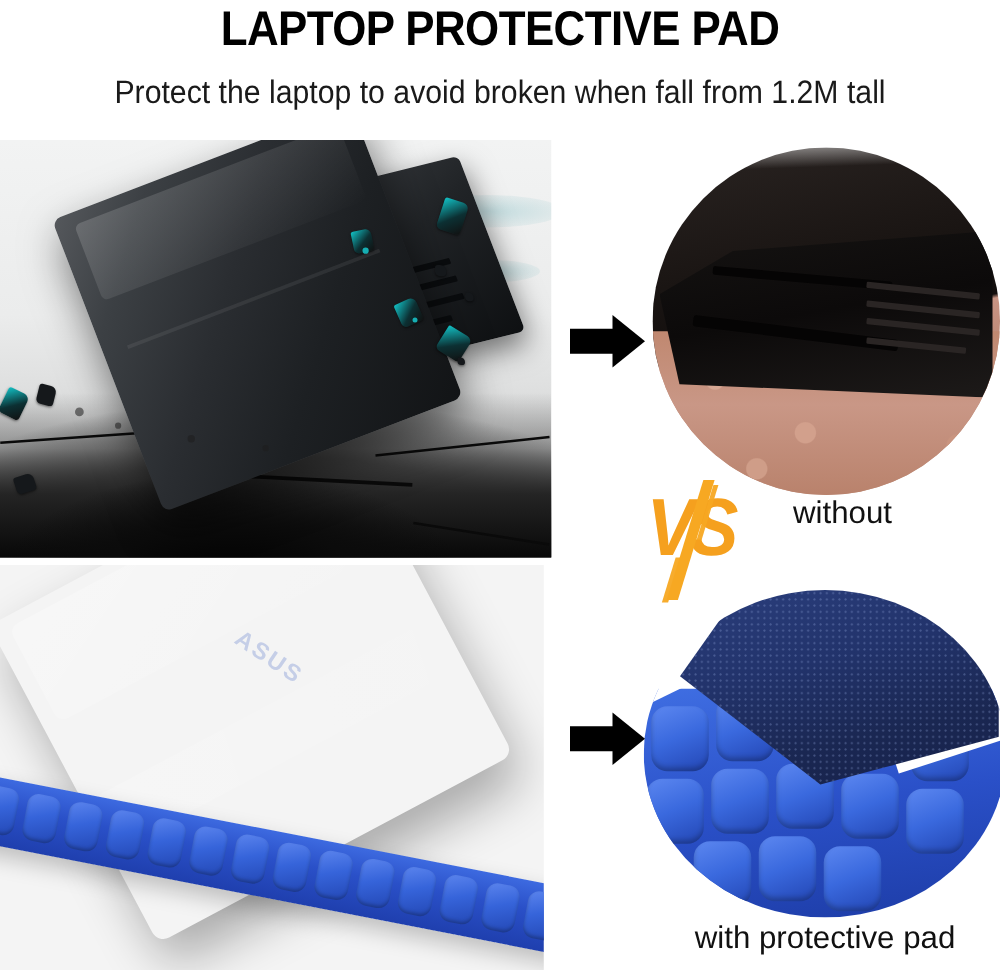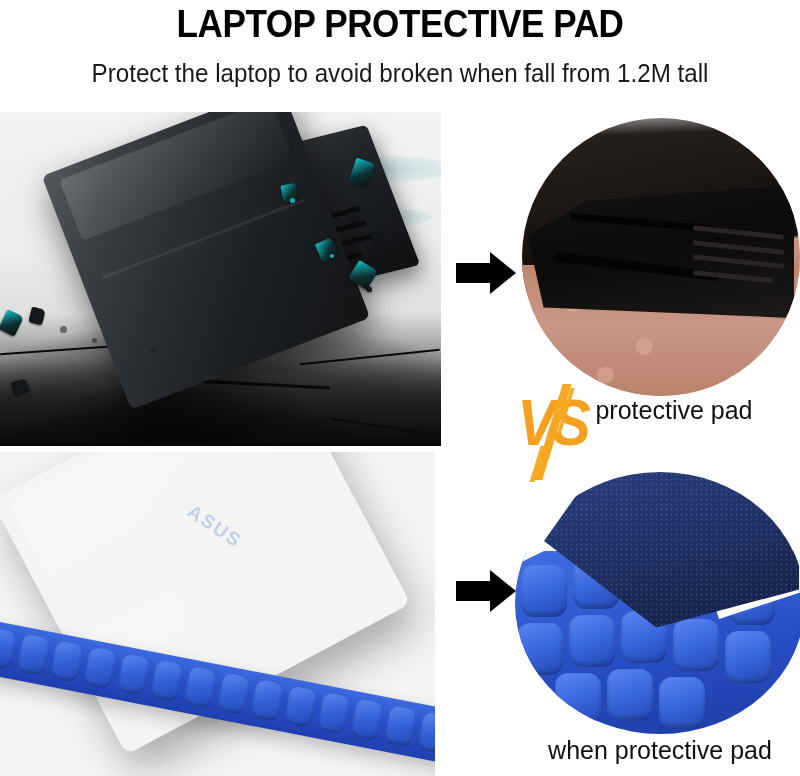--- a/index.html
+++ b/index.html
@@ -247,15 +247,15 @@
 </div>
 
 <div id="vs-badge">
   <div class="bolt" id="bolt-tail"></div>
   <div id="vs-text">VS</div>
   <div class="bolt" id="bolt-main"></div>
   <div class="bolt" id="bolt-thin"></div>
 </div>
 
 <div class="caption" id="caption-without">
-  <div>protective pad</div>
-</div>
-<div class="caption" id="caption-with">when protective pad</div>
+  <div>without</div>
+</div>
+<div class="caption" id="caption-with">with protective pad</div>
 
 </body></html>

